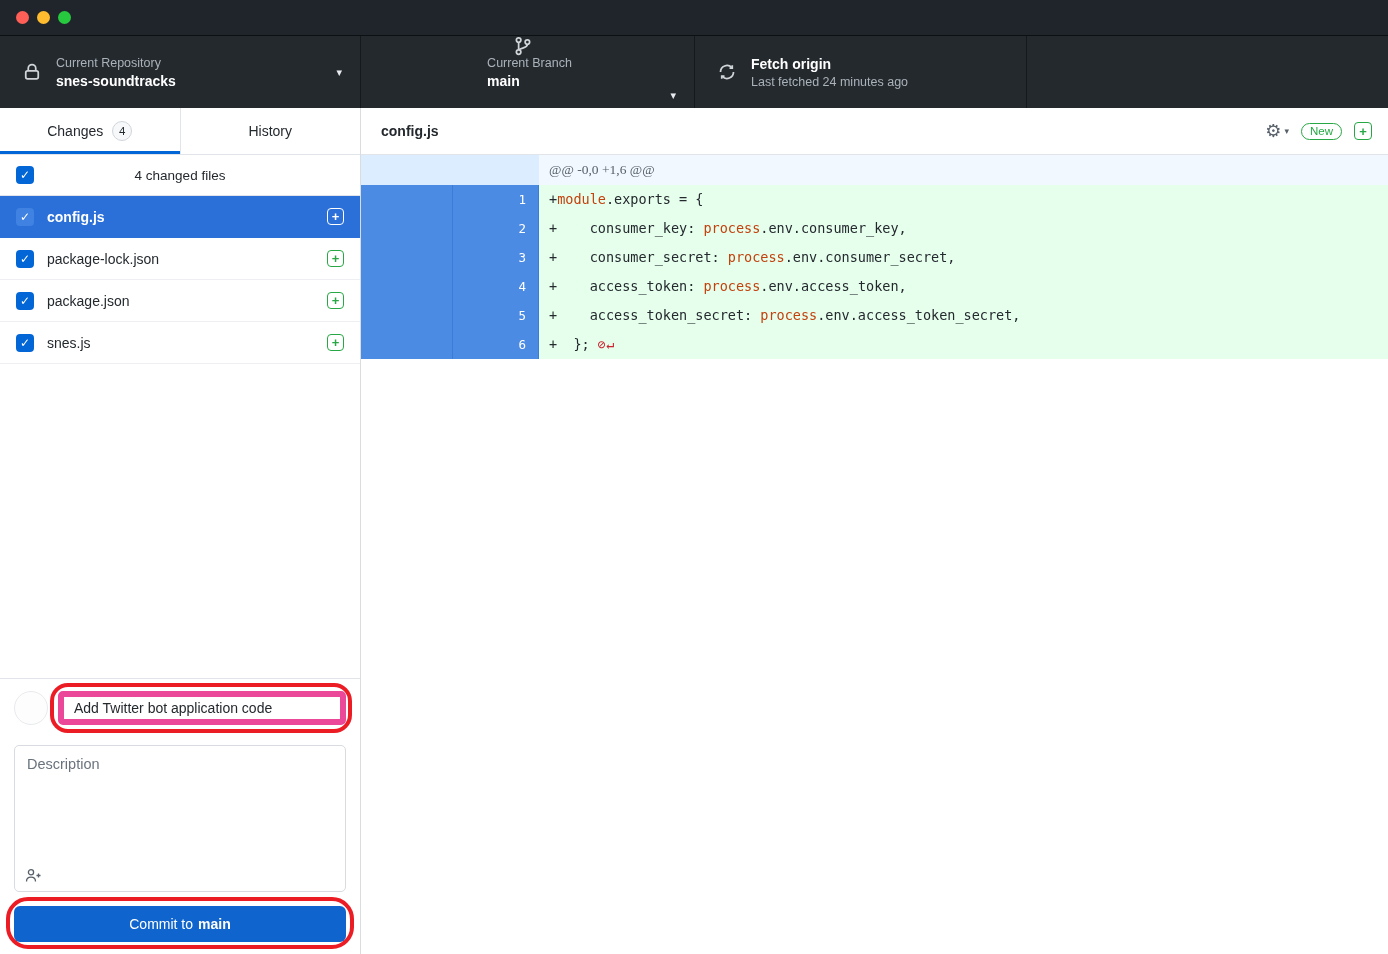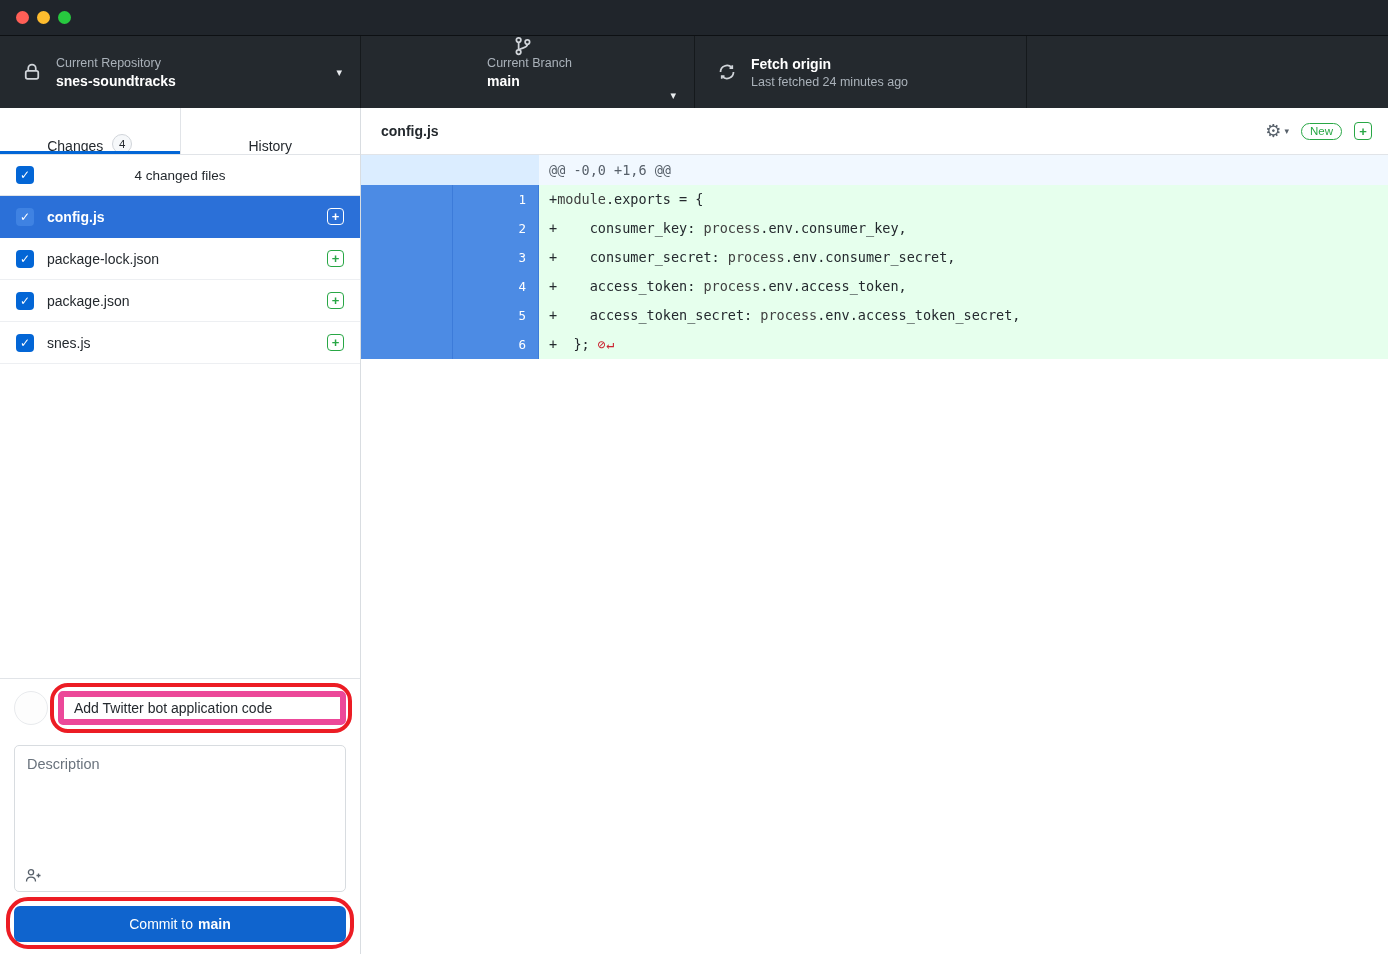--- a/index.html
+++ b/index.html
@@ -33,21 +33,21 @@
   .tb-label { font-size:12.5px; color:#aab2ba; margin-bottom:3px; }
   .tb-value { font-size:14px; font-weight:bold; color:#fff; }
   .tb-chevron { margin-left:auto; color:#e9ecef; font-size:11px; padding-left:10px; }
 
   
   .content { flex:1; display:flex; min-height:0; }
 
   
   .sidebar { width:361px; flex:0 0 361px; border-right:1px solid #d9dde1; display:flex; flex-direction:column; background:#fff; }
   .tabs { height:47px; flex:0 0 47px; display:flex; border-bottom:1px solid #e1e4e8; }
-  .tab { flex:1; display:flex; align-items:flex-end; justify-content:center; gap:9px; font-size:14px; color:#24292e; position:relative; cursor:pointer; }
+  .tab { flex:1; display:flex; align-items:center; justify-content:center; gap:9px; font-size:14px; color:#24292e; position:relative; cursor:pointer; }
   .tab + .tab { border-left:1px solid #e1e4e8; }
   .tab.active::after { content:""; position:absolute; left:0; right:0; bottom:0; height:3px; background:#0366d6; }
   .badge { min-width:20px; height:20px; border-radius:10px; background:#f6f8fa; border:1px solid #d1d5da; font-size:11.5px; color:#24292e; display:flex; align-items:center; justify-content:center; padding:0 3px; }
 
   .files-header { height:41px; flex:0 0 41px; display:flex; align-items:center; padding:0 16px; border-bottom:1px solid #e1e4e8; font-size:13.5px; color:#24292e; }
   .files-header-label { flex:1; text-align:center; margin-right:18px; }
 
   .checkbox { width:18px; height:18px; flex:0 0 18px; border-radius:4px; background:#0366d6; color:#fff; font-size:12px; display:flex; align-items:center; justify-content:center; cursor:pointer; }
 
   .file-row { height:42px; flex:0 0 42px; display:flex; align-items:center; gap:13px; padding:0 16px; border-bottom:1px solid #edeff2; font-size:14px; color:#24292e; cursor:pointer; background:#fff; }
@@ -81,28 +81,28 @@
   .diff-header { height:47px; flex:0 0 47px; border-bottom:1px solid #e1e4e8; display:flex; align-items:center; padding:0 16px 0 20px; }
   .diff-file-name { font-size:14px; font-weight:bold; color:#24292e; }
   .diff-actions { margin-left:auto; display:flex; align-items:center; gap:12px; }
   .gear-group { display:flex; align-items:center; gap:3px; cursor:pointer; }
   .gear { font-size:18px; color:#57606a; line-height:1; }
   .gear-chevron { font-size:9px; color:#57606a; }
   .new-badge { border:1px solid #28a745; color:#28a745; border-radius:10px; padding:1px 8px 2px; font-size:11.5px; background:#fff; }
   .header-plus { width:18px; height:18px; border:1.5px solid #28a745; border-radius:4px; color:#28a745; display:flex; align-items:center; justify-content:center; font-weight:bold; font-size:13px; cursor:pointer; }
 
   .diff-body { font-family:"DejaVu Sans Mono","Liberation Mono",monospace; font-size:13.5px; }
-  .hunk-row { display:flex; height:30px; line-height:30px; background:#f1f8ff; color:#57606a; }
+  .hunk-row { display:flex; height:30px; line-height:30px; background:#f1f8ff; color:#57606a;font-family:Liberation Serif, serif; }
   .hunk-gutter { width:178px; flex:0 0 178px; background:#dbedff; }
   .hunk-text { padding-left:10px; white-space:pre; }
   .diff-line { display:flex; height:29px; line-height:29px; background:#e6ffed; }
   .gutter-old { width:92px; flex:0 0 92px; background:#4c8be4; border-right:1px solid #3c7bd9; }
   .gutter-new { width:86px; flex:0 0 86px; background:#4c8be4; border-right:1px solid #3c7bd9; color:#fff; text-align:right; padding-right:12px; font-size:12.5px; }
   .code { padding-left:10px; white-space:pre; color:#24292e; }
-  .tok-k { color:#404040; }
+  .tok-k { color:#c2410c; }
   .tok-nn { color:#cb2431; }
 </style>
 </head>
 <body>
 
 <div class="window">
 
   <div class="titlebar">
     <span class="light red"></span>
     <span class="light yellow"></span>

